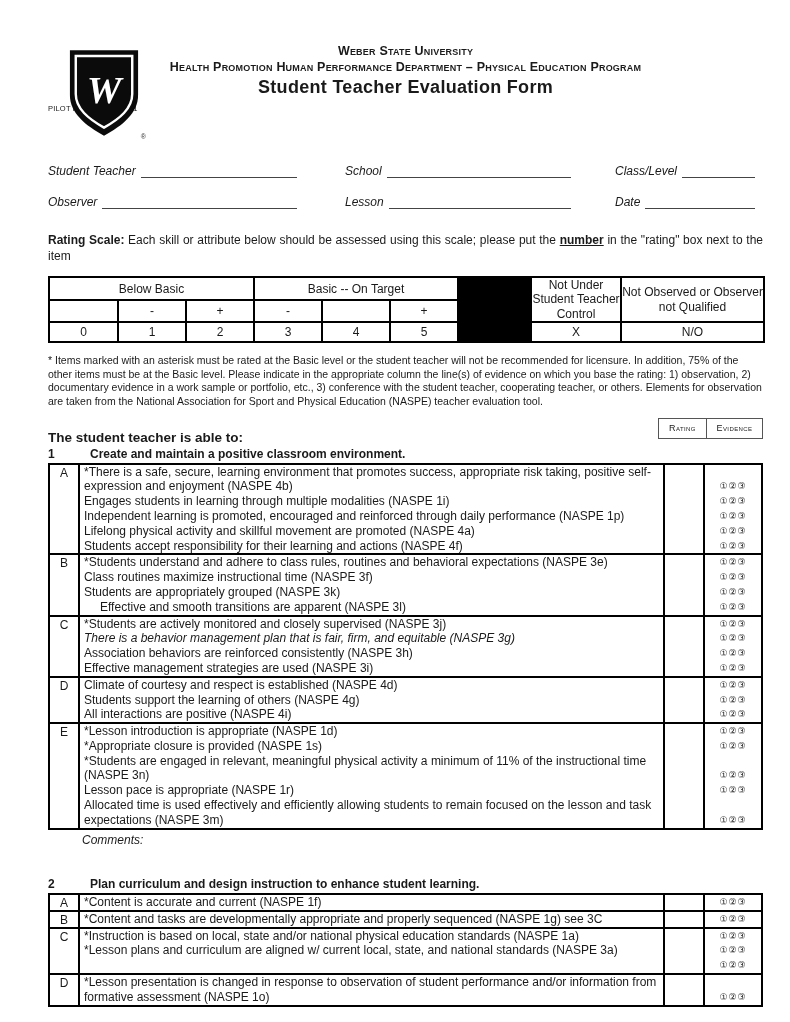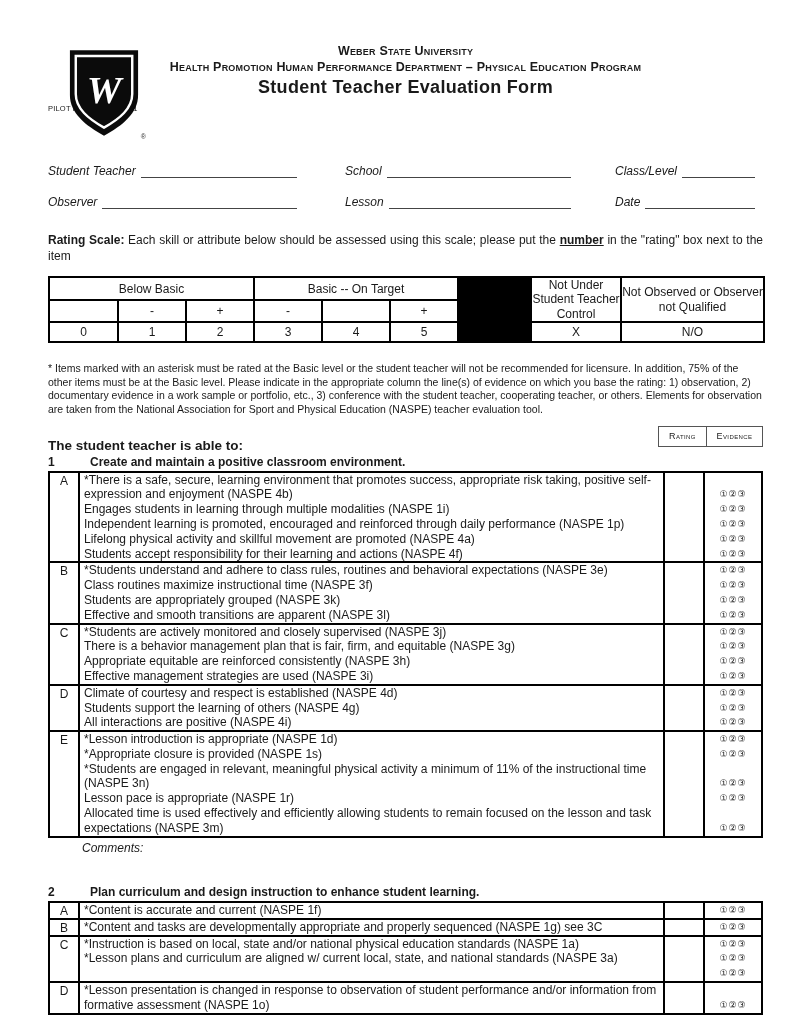--- a/index.html
+++ b/index.html
@@ -33,21 +33,21 @@
   table.scale { border-collapse:collapse; table-layout:fixed; width:715px; margin-top:12px; }
   table.scale td { border:2px solid #000; text-align:center; vertical-align:middle; font-size:12px; padding:0; }
   td.h1 { border-bottom:0; height:17px; font-size:12px; }
   td.pm { border-top:0; border-left:0; border-right:0; height:14px; font-size:12px; }
   td.pm.gb { border-left:2px solid #000; }
   td.num { height:20px; }
   td.blackcell { background:#000; }
   td.smalllbl { font-size:7.5px; line-height:1.2; border-bottom:2px solid #000; }
   td.bigmark { font-size:15px; }
   
-  .footnote { font-size:10.5px; line-height:13.6px; margin-top:19px; }
+  .footnote { font-size:10.5px; line-height:13.6px; margin-top:11px; }
   
   .able-row { position:relative; margin-top:12px; height:24px; }
   .able-heading { font-size:13.5px; font-weight:bold; position:absolute; left:0; bottom:0; }
   .re-boxes { position:absolute; right:0; top:-3px; display:flex; }
   .re-box { border:1px solid #555; font-variant:small-caps; font-size:9px; letter-spacing:.4px;
             display:flex; align-items:center; justify-content:center; height:21px; }
   .re-box.rating { width:48px; border-right:none; }
   .re-box.evidence { width:57px; }
   
   .section { margin-top:2px; }
@@ -190,31 +190,31 @@
         </div>
         <div class="eval-row">
           <div class="cell-letter" style="grid-row: 1 / span 4;">B</div>
           <div class="cell-rating" style="grid-row: 1 / span 4;"></div>
           <div class="cell-item" style="grid-row: 1;">*Students understand and adhere to class rules, routines and behavioral expectations (NASPE 3e)</div>
           <div class="cell-evidence" style="grid-row: 1;">①②③</div>
           <div class="cell-item" style="grid-row: 2;">Class routines maximize instructional time (NASPE 3f)</div>
           <div class="cell-evidence" style="grid-row: 2;">①②③</div>
           <div class="cell-item" style="grid-row: 3;">Students are appropriately grouped (NASPE 3k)</div>
           <div class="cell-evidence" style="grid-row: 3;">①②③</div>
-          <div class="cell-item" style="grid-row: 4;">Effective and smooth transitions are apparent (NASPE 3l)</div>
+          <div class="cell-item" style="grid-row: 4; margin-left: 16px;">Effective and smooth transitions are apparent (NASPE 3l)</div>
           <div class="cell-evidence" style="grid-row: 4;">①②③</div>
         </div>
         <div class="eval-row">
           <div class="cell-letter" style="grid-row: 1 / span 4;">C</div>
           <div class="cell-rating" style="grid-row: 1 / span 4;"></div>
           <div class="cell-item" style="grid-row: 1;">*Students are actively monitored and closely supervised (NASPE 3j)</div>
           <div class="cell-evidence" style="grid-row: 1;">①②③</div>
-          <div class="cell-item" style="grid-row: 2;">There is a behavior management plan that is fair, firm, and equitable (NASPE 3g)</div>
-          <div class="cell-evidence" style="grid-row: 2;">①②③</div>
-          <div class="cell-item" style="grid-row: 3;">Appropriate equitable are reinforced consistently (NASPE 3h)</div>
+          <div class="cell-item" style="grid-row: 2; font-style: italic;">There is a behavior management plan that is fair, firm, and equitable (NASPE 3g)</div>
+          <div class="cell-evidence" style="grid-row: 2;">①②③</div>
+          <div class="cell-item" style="grid-row: 3;">Association behaviors are reinforced consistently (NASPE 3h)</div>
           <div class="cell-evidence" style="grid-row: 3;">①②③</div>
           <div class="cell-item" style="grid-row: 4;">Effective management strategies are used (NASPE 3i)</div>
           <div class="cell-evidence" style="grid-row: 4;">①②③</div>
         </div>
         <div class="eval-row">
           <div class="cell-letter" style="grid-row: 1 / span 3;">D</div>
           <div class="cell-rating" style="grid-row: 1 / span 3;"></div>
           <div class="cell-item" style="grid-row: 1;">Climate of courtesy and respect is established (NASPE 4d)</div>
           <div class="cell-evidence" style="grid-row: 1;">①②③</div>
           <div class="cell-item" style="grid-row: 2;">Students support the learning of others (NASPE 4g)</div>

